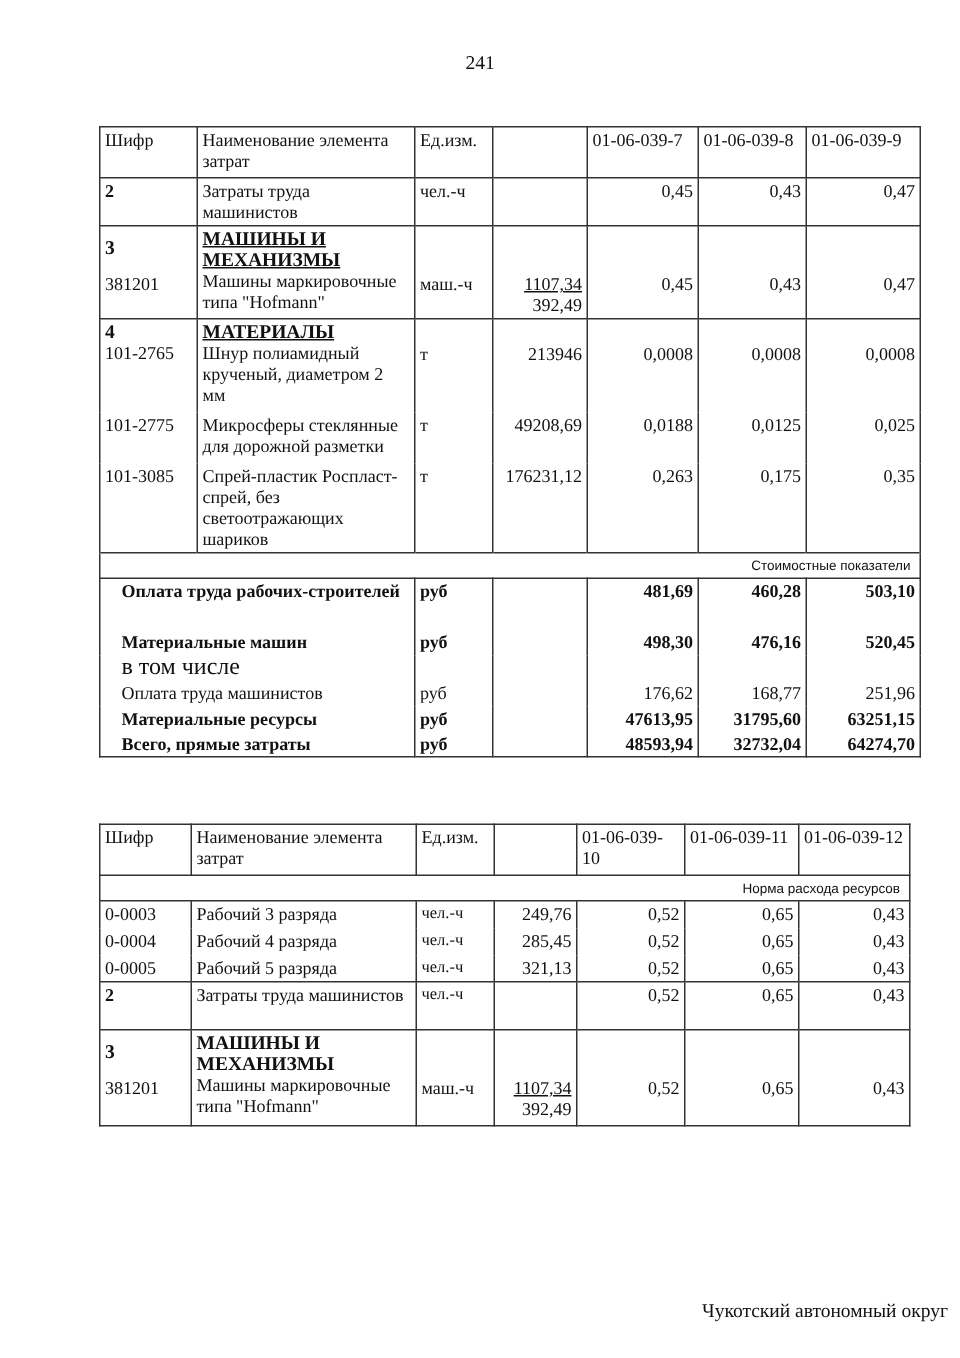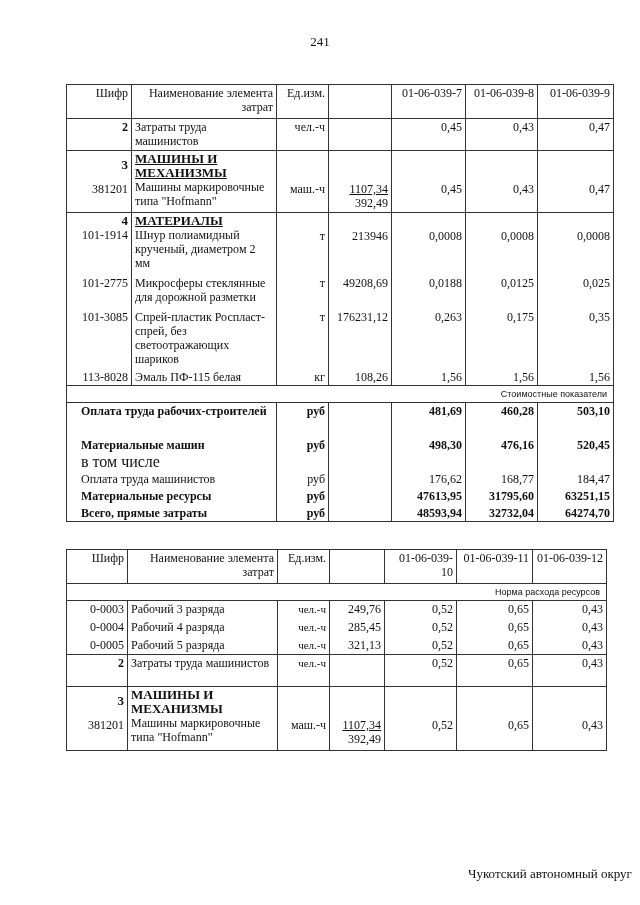--- a/index.html
+++ b/index.html
@@ -6,21 +6,21 @@
   body { width: 640px; height: 905px; position: relative; overflow: hidden;
          font-family: "Liberation Serif", "DejaVu Serif", serif; color: #111; }
   .page-number { position: absolute; top: 34px; left: 0; width: 640px; text-align: center; font-size: 13px; }
   .footer { position: absolute; top: 866px; left: 468px; font-size: 13px; }
 
   table.t { position: absolute; border-collapse: collapse; table-layout: fixed; font-size: 12px; line-height: 14px; }
   table.t td { border: 1px solid #333; padding: 1px 3px; vertical-align: top; }
   table.t td.nb-tb { border-top: none; border-bottom: none; }
   table.t td.nb-t { border-top: none; }
   table.t td.nb-b { border-bottom: none; }
-  .c { text-align: right; }
+  .c { text-align: left; }
   .r { text-align: right; }
   .b { font-weight: bold; }
   .big { font-size: 13px; }
   .small-sans { font-family: "Liberation Sans", "DejaVu Sans", sans-serif; font-size: 9px; text-align: right; padding-right: 6px !important; }
   .u { text-decoration: underline; }
   .block { display: block; }
 
   #t1 { top: 84px; left: 66px; width: 547px; }
   #t2 { top: 549px; left: 66px; width: 541px; }
 </style>
@@ -80,21 +80,21 @@
     <td class="r">
           <span class="block" style="margin-top:30px">0,43</span>
         </td>
     <td class="r">
           <span class="block" style="margin-top:30px">0,47</span>
         </td>
   </tr>
   <tr style="height:62px">
     <td class="c nb-b">
       <span class="block b big">4</span>
-      <span class="block">101-1914</span>
+      <span class="block">101-2765</span>
     </td>
     <td class="nb-b">
       <span class="block b big u">МАТЕРИАЛЫ</span>
       <span class="block">Шнур полиамидный крученый, диаметром 2 мм</span>
     </td>
     <td class="c nb-b">
           <span class="block" style="margin-top:15px">т</span>
         </td>
     <td class="r nb-b">
           <span class="block" style="margin-top:15px">213946</span>
@@ -120,29 +120,20 @@
   </tr>
   <tr style="height:60px">
     <td class="c nb-tb">101-3085</td>
     <td class="nb-tb">Спрей-пластик Роспласт-спрей, без светоотражающих шариков</td>
     <td class="c nb-tb">т</td>
     <td class="r nb-tb">176231,12</td>
     <td class="r nb-tb">0,263</td>
     <td class="r nb-tb">0,175</td>
     <td class="r nb-tb">0,35</td>
   </tr>
-  <tr style="height:17px">
-    <td class="c nb-t">113-8028</td>
-    <td class="nb-t">Эмаль ПФ-115 белая</td>
-    <td class="c nb-t">кг</td>
-    <td class="r nb-t">108,26</td>
-    <td class="r nb-t">1,56</td>
-    <td class="r nb-t">1,56</td>
-    <td class="r nb-t">1,56</td>
-  </tr>
   <tr style="height:14px">
     <td colspan="7" class="small-sans">Стоимостные показатели</td>
   </tr>
   <tr style="height:34px">
     <td colspan="2" class="b nb-b" style="padding-left:14px">Оплата труда рабочих-строителей</td>
     <td class="c b nb-b">руб</td>
     <td class="nb-b"></td>
     <td class="r b nb-b">481,69</td>
     <td class="r b nb-b">460,28</td>
     <td class="r b nb-b">503,10</td>
@@ -162,21 +153,21 @@
     <td class="r nb-tb"></td>
     <td class="r nb-tb"></td>
     <td class="r nb-tb"></td>
   </tr>
   <tr style="height:17px">
     <td colspan="2" class="nb-tb" style="padding-left:14px">Оплата труда машинистов</td>
     <td class="c nb-tb">руб</td>
     <td class="nb-tb"></td>
     <td class="r nb-tb">176,62</td>
     <td class="r nb-tb">168,77</td>
-    <td class="r nb-tb">184,47</td>
+    <td class="r nb-tb">251,96</td>
   </tr>
   <tr style="height:17px">
     <td colspan="2" class="b nb-tb" style="padding-left:14px">Материальные ресурсы</td>
     <td class="c b nb-tb">руб</td>
     <td class="nb-tb"></td>
     <td class="r b nb-tb">47613,95</td>
     <td class="r b nb-tb">31795,60</td>
     <td class="r b nb-tb">63251,15</td>
   </tr>
   <tr style="height:17px">

